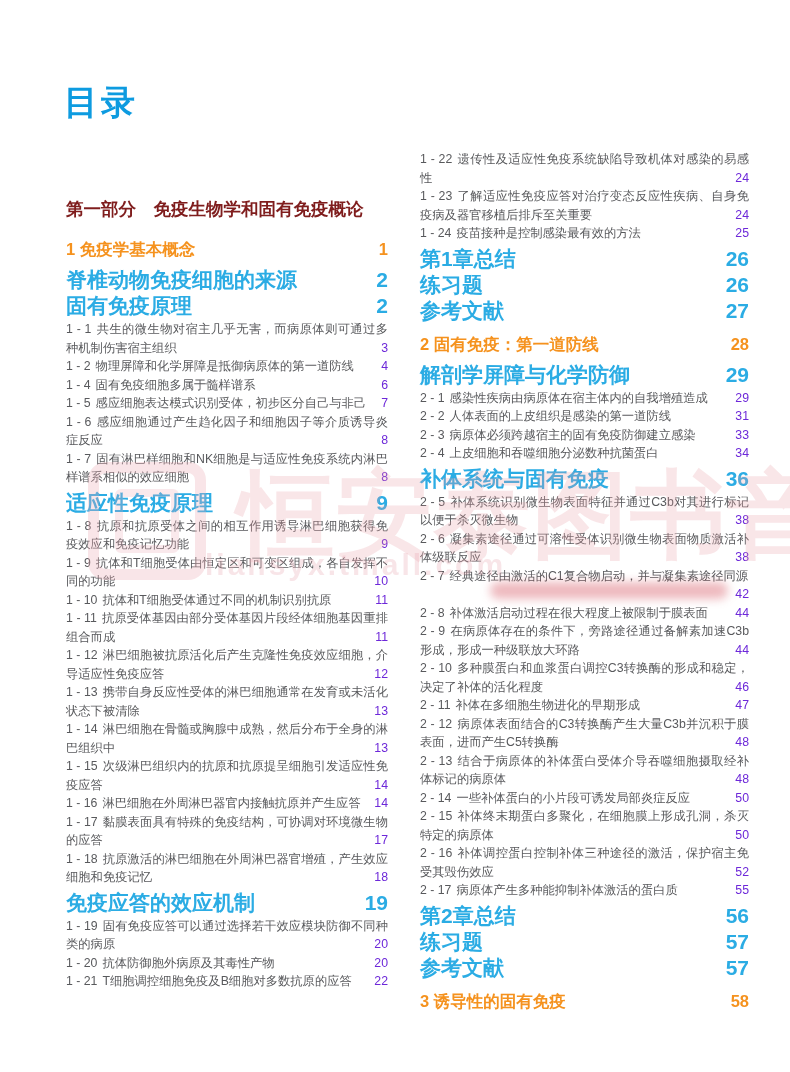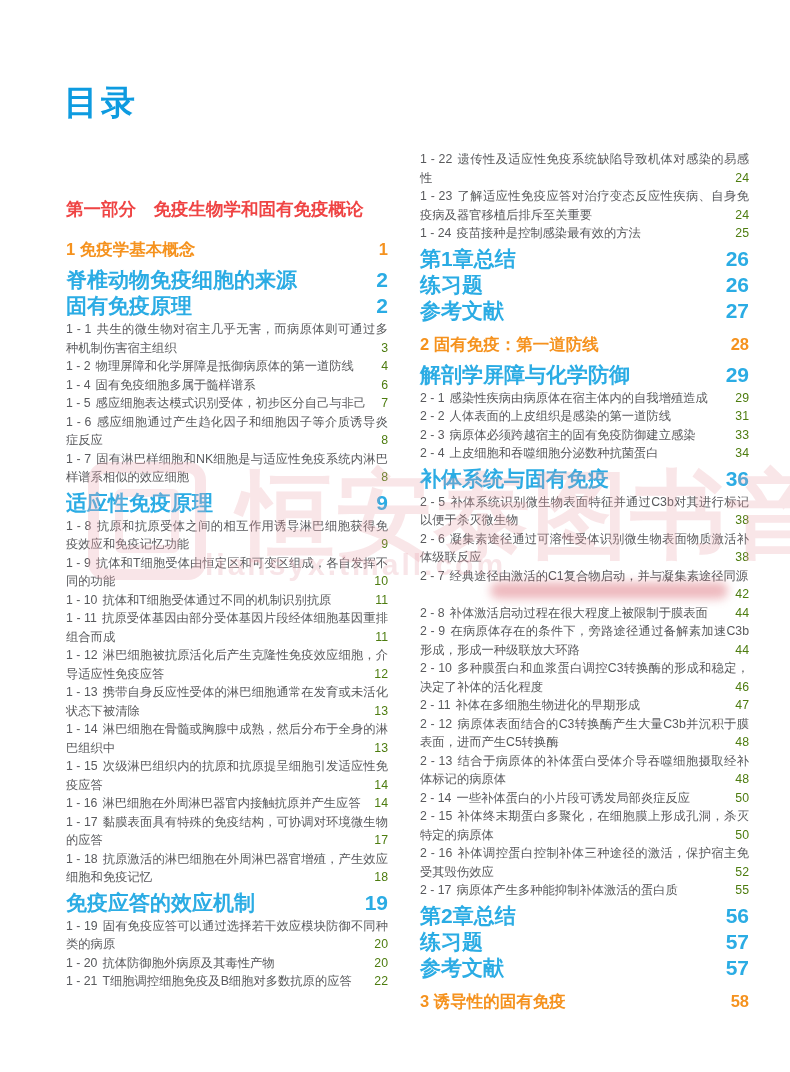--- a/index.html
+++ b/index.html
@@ -28,21 +28,21 @@
   }
   .col-left  { left: 66px;  top: 198px; width: 322px; }
   .col-right { left: 420px; top: 150px; width: 329px; }
 
   .toc-item { position: relative; }
   .toc-item::after { content: ""; display: block; clear: both; }
 
   .toc-item.part {
     font-size: 17.5px;
     font-weight: bold;
-    color: #ef4444;
+    color: #7f1d1d;
     margin: 0 0 18px 0;
     line-height: 23px;
   }
   .toc-item.chapter {
     font-size: 16.5px;
     font-weight: bold;
     color: #f5921e;
     margin: 13px 0 9px 0;
     line-height: 21px;
   }
@@ -54,21 +54,21 @@
     line-height: 21px;
   }
   .toc-item.entry {
     font-size: 12.3px;
     color: #58595c;
     line-height: 18.5px;
     text-align: justify;
   }
   .toc-item .num { margin-right: 5px; white-space: nowrap; }
   .toc-item .pg  { float: right; }
-  .toc-item.entry .pg { color: #4d7c0f; }
+  .toc-item.entry .pg { color: #6d28d9; }
 
   
   .wm { position: absolute; pointer-events: none; z-index: 2; }
   .wm-seal {
     left: 88px; top: 462px;
     width: 96px; height: 96px;
     border: 11px solid rgba(235, 168, 178, 0.30);
     border-radius: 18px;
   }
   .wm-seal::before {

